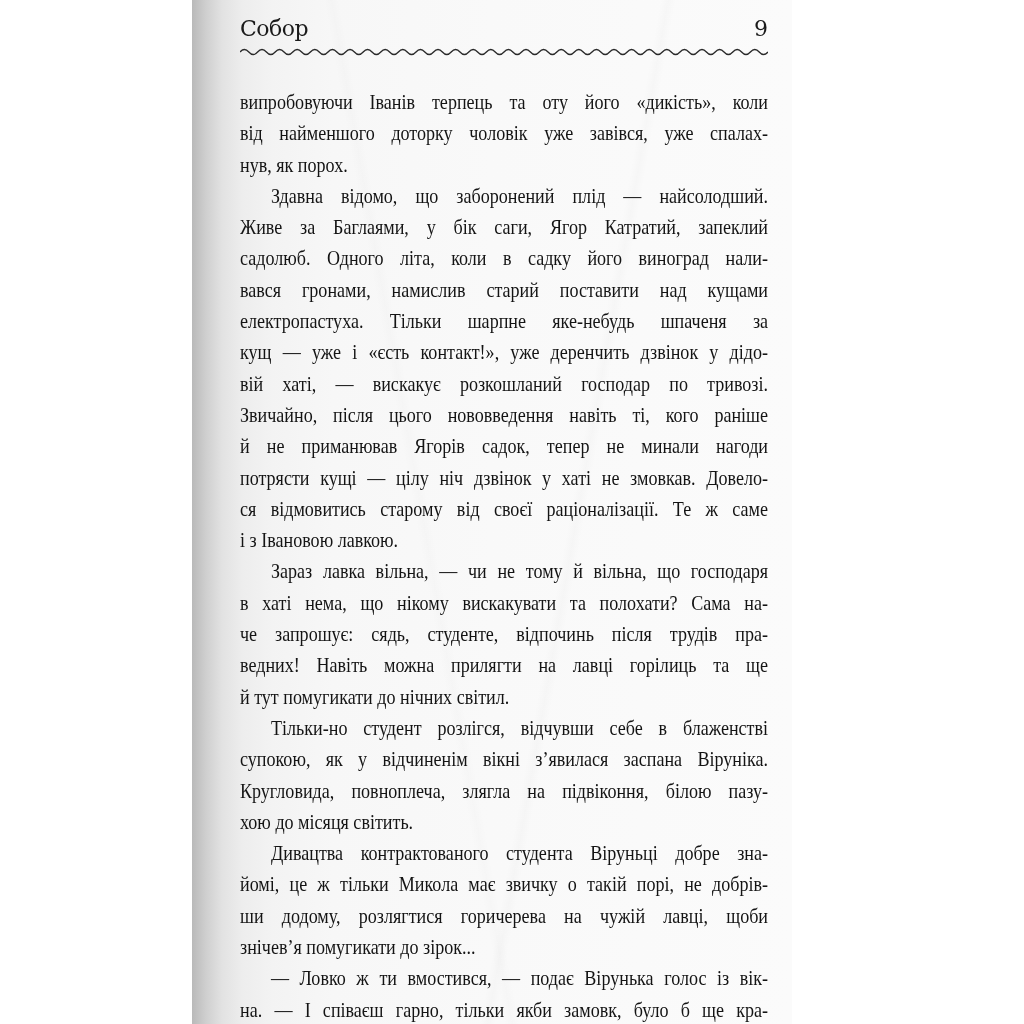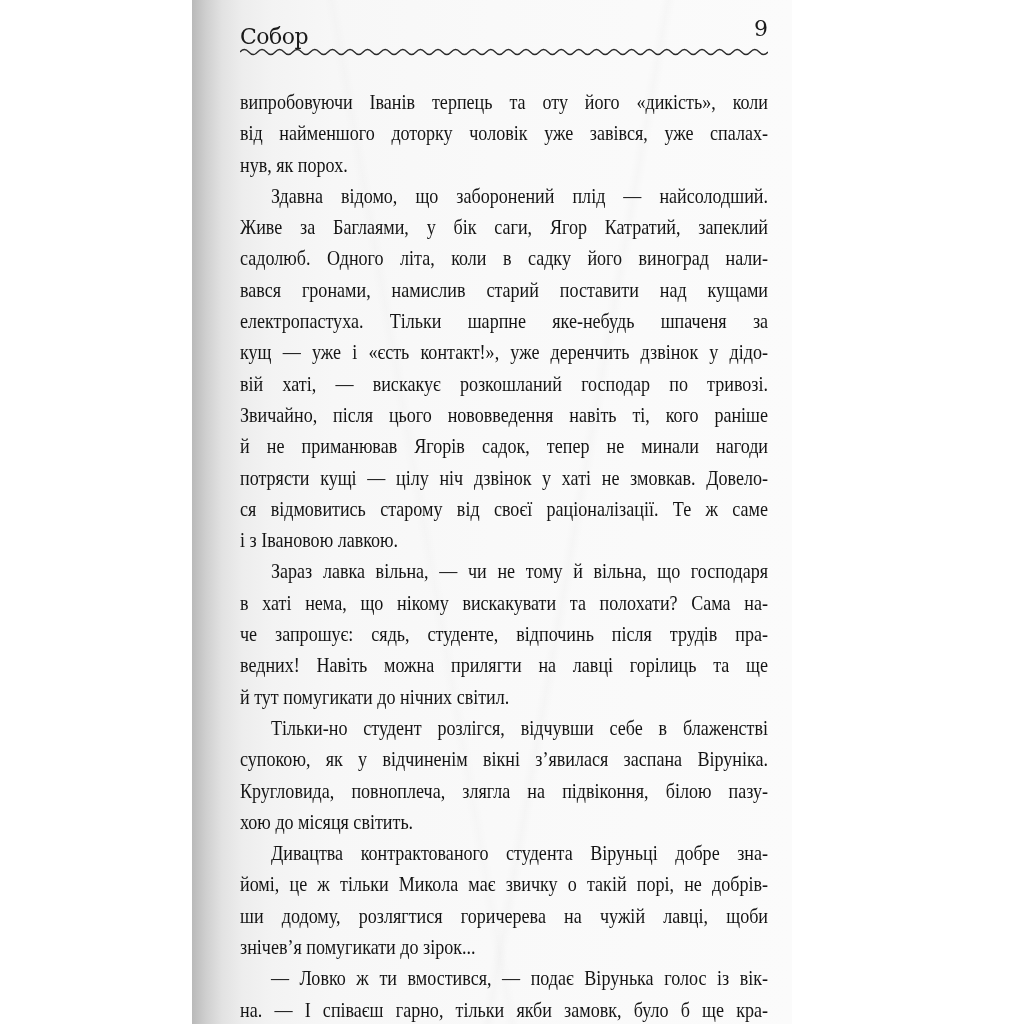--- a/index.html
+++ b/index.html
@@ -33,21 +33,21 @@
     left: 48px;
     top: 16px;
     width: 528px;
     height: 40px;
     font-family: "Liberation Serif", serif;
     color: #1a1a1a;
   }
   .running-title {
     position: absolute;
     left: 0;
-    top: 8px;
+    top: 0;
     font-size: 22px;
     font-family: "DejaVu Serif", serif;
     letter-spacing: -0.5px;
   }
   .page-number {
     position: absolute;
     right: 0;
     top: 0;
     font-size: 22px;
     font-family: "DejaVu Serif", serif;

